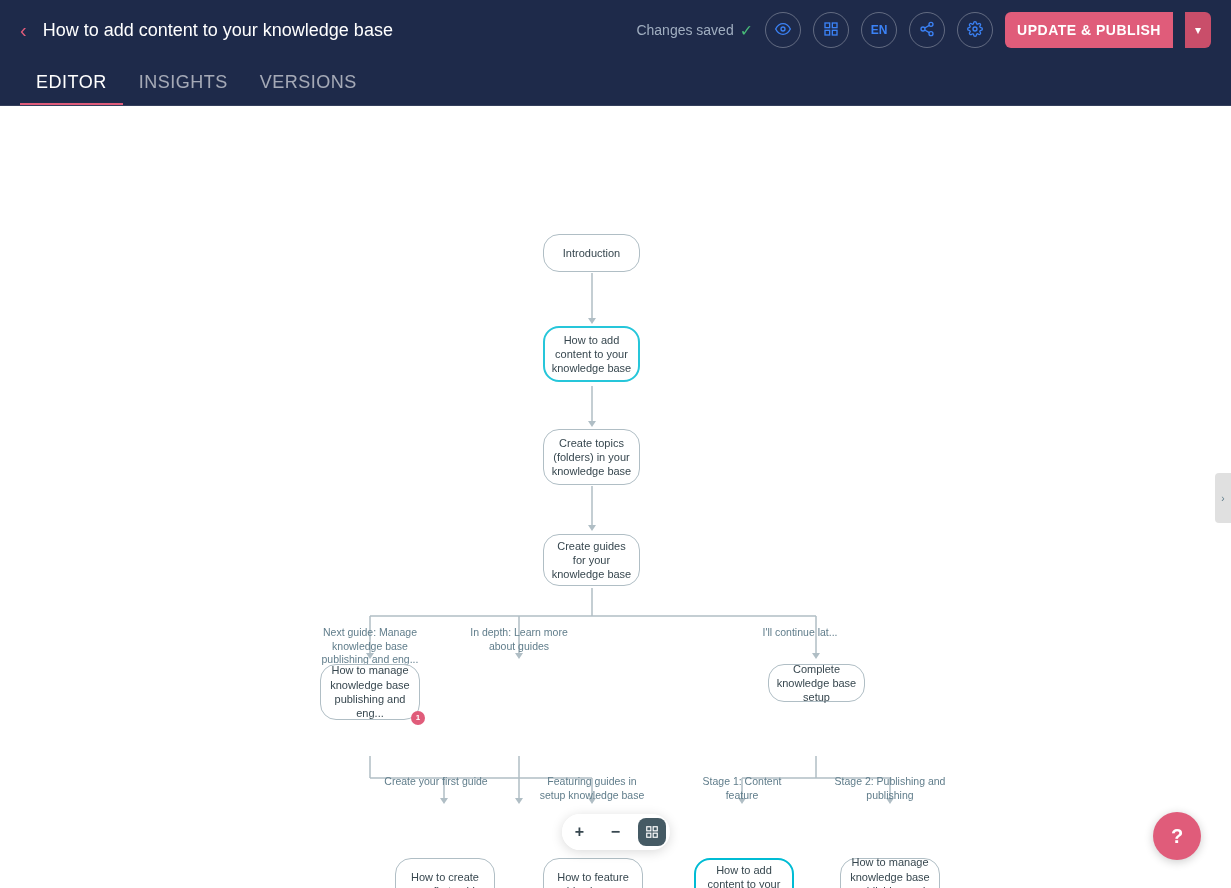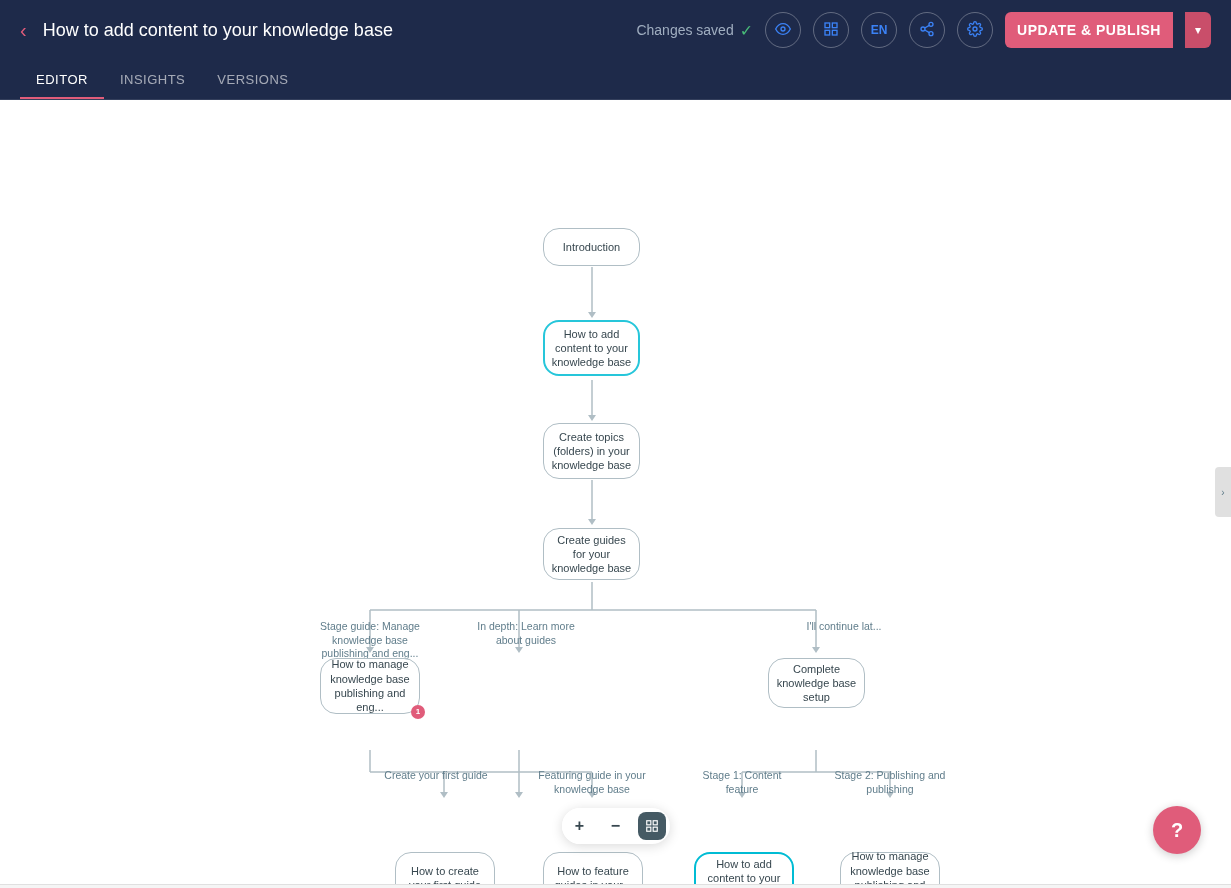--- a/index.html
+++ b/index.html
@@ -85,21 +85,21 @@
     
     .tabs {
       background: #1e2a4a;
       display: flex;
       padding: 0 20px;
       gap: 0;
       border-bottom: 1px solid rgba(255,255,255,0.1);
     }
     .tab {
       color: rgba(255,255,255,0.6);
-      font-size: 13px;
+      font-size: 18px;
       font-weight: 500;
       padding: 12px 16px;
       cursor: pointer;
       text-transform: uppercase;
       letter-spacing: 0.5px;
       position: relative;
     }
     .tab.active {
       color: white;
     }
@@ -382,47 +382,47 @@
 
   <div class="node" style="left:543px;top:428px;width:97px;height:52px;">
     <span>Create guides for your knowledge base</span>
   </div>
 
   <div class="node" style="left:543px;top:323px;width:97px;height:56px;">
     <span>Create topics (folders) in your knowledge base</span>
   </div>
 
   <div class="node-label" style="left:314px;top:520px;width:112px;">
-    <span>Stage guide: Manage knowledge base publishing and eng...</span>
-  </div>
-
-  <div class="node-label" style="left:463px;top:520px;width:112px;margin-left:7px;">
+    <span>Next guide: Manage knowledge base publishing and eng...</span>
+  </div>
+
+  <div class="node-label" style="left:463px;top:520px;width:112px;">
     <span>In depth: Learn more about guides</span>
   </div>
 
-  <div class="node-label" style="left:788px;top:520px;width:112px;">
+  <div class="node-label" style="left:744px;top:520px;width:112px;">
     <span>I'll continue lat...</span>
   </div>
 
   <div class="node" style="left:320px;top:558px;width:100px;height:56px;position:absolute;">
     <span>How to manage knowledge base publishing and eng...</span>
     <div class="node-badge">1</div>
   </div>
 
 
-  <div class="node" style="left:768px;top:558px;width:97px;height:50px;position:absolute;">
+  <div class="node" style="left:768px;top:558px;width:97px;height:38px;position:absolute;">
     <span>Complete knowledge base setup</span>
   </div>
 
   <div class="node-label" style="left:368px;top:669px;width:112px;margin-left:12px;">
     <span>Create your first guide</span>
   </div>
 
   <div class="node-label" style="left:536px;top:669px;width:112px;">
-    <span>Featuring guide in your knowledge base</span>
+    <span>Featuring guides in setup knowledge base</span>
   </div>
 
   <div class="node-label" style="left:686px;top:669px;width:112px;">
     <span>Stage 1: Content feature</span>
   </div>
 
   <div class="node-label" style="left:834px;top:669px;width:112px;">
     <span>Stage 2: Publishing and publishing</span>
   </div>
 

